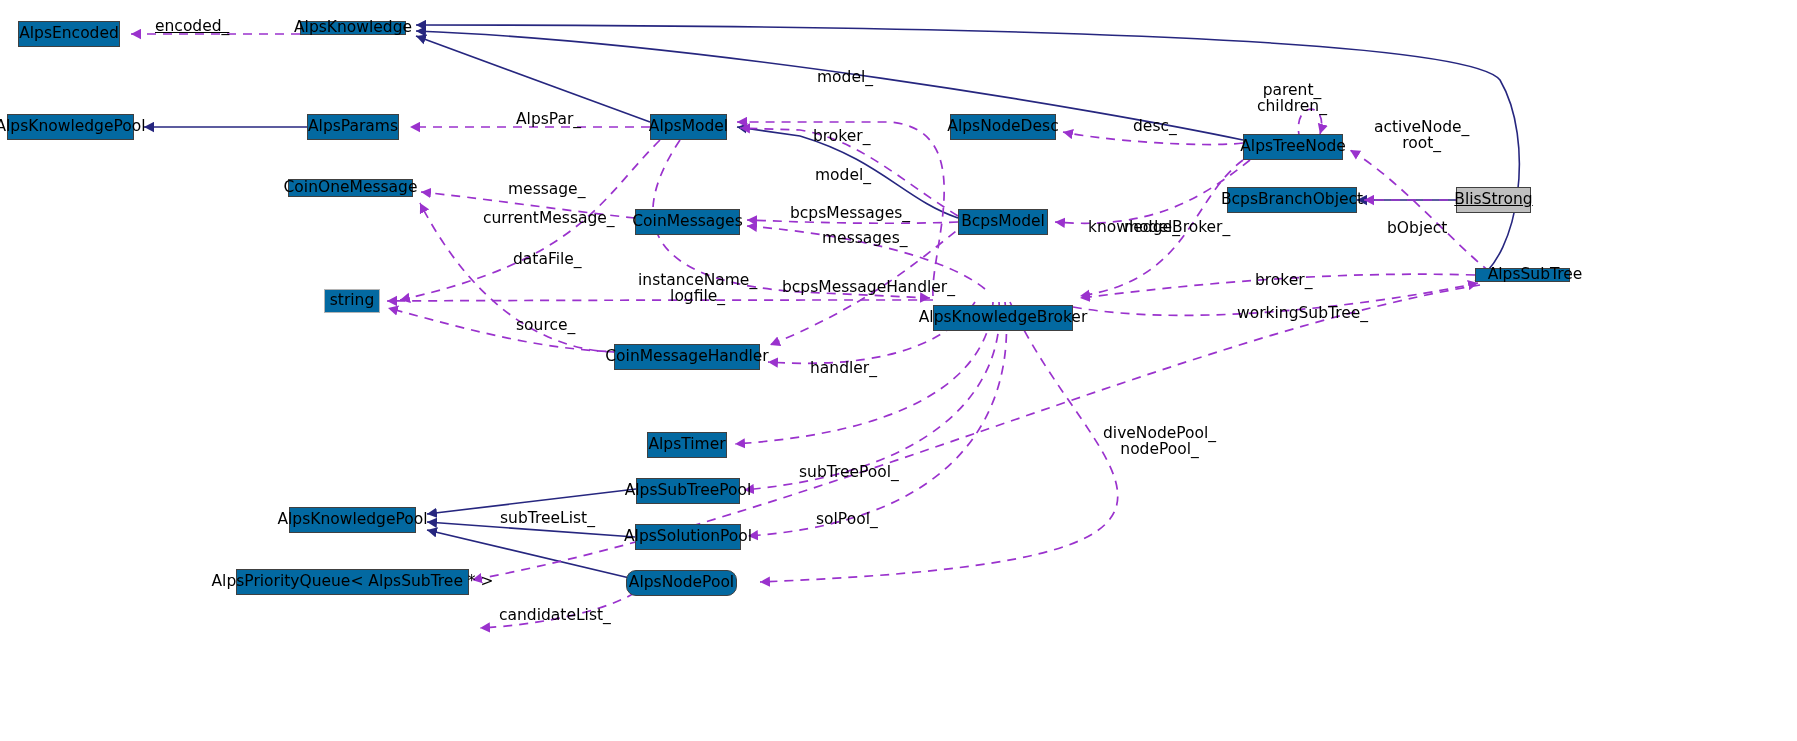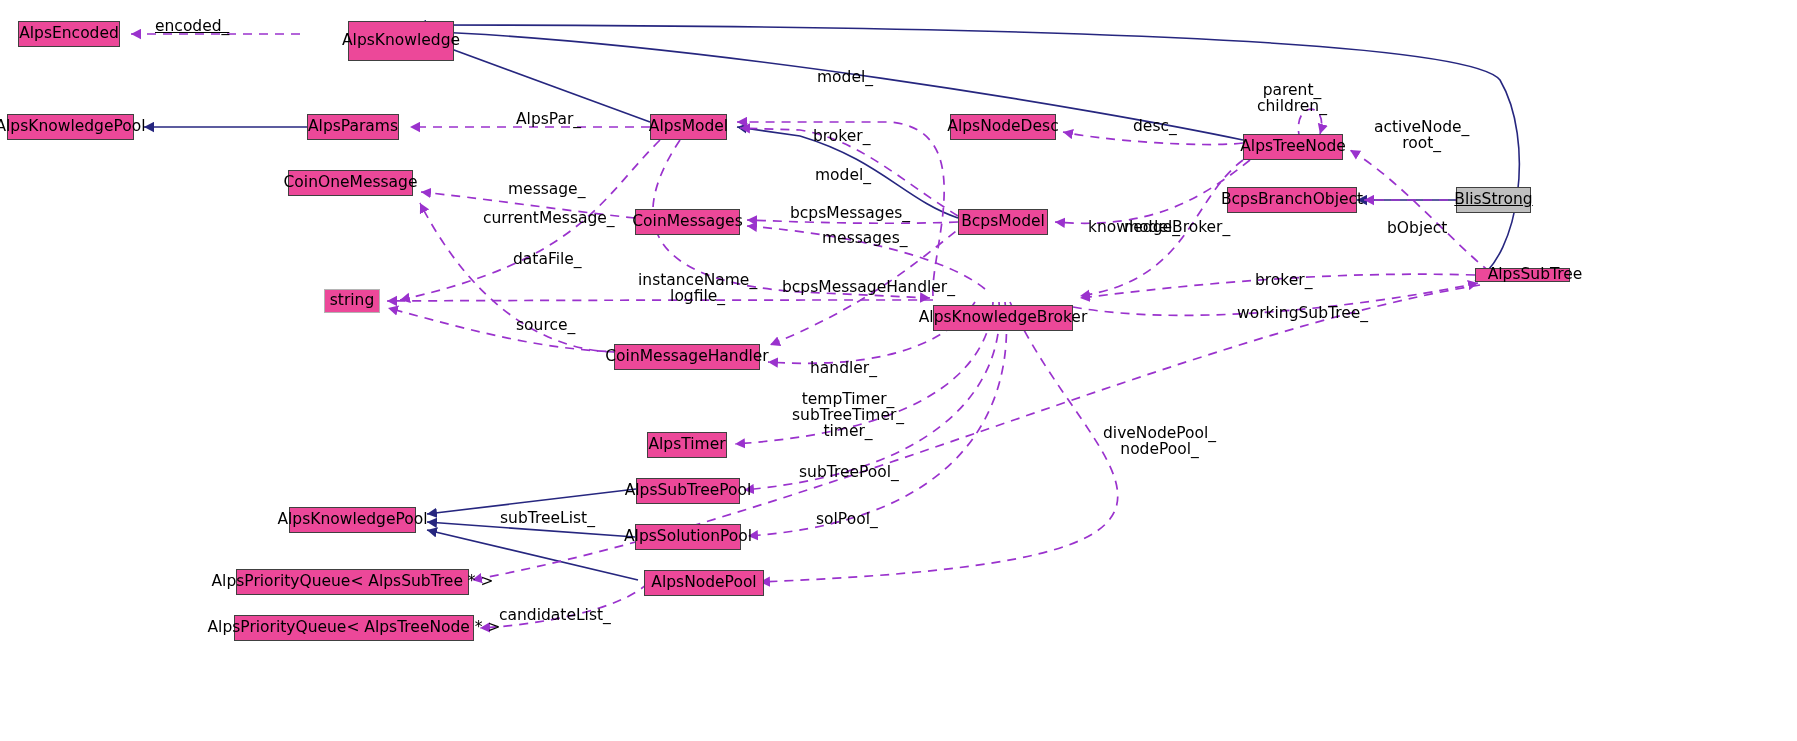--- a/index.html
+++ b/index.html
@@ -3,21 +3,21 @@
 <meta charset="utf-8">
 <title>BlisStrong Collaboration Diagram</title>
 <style>
   html,body{margin:0;padding:0;background:#ffffff;}
   body{font-family:"DejaVu Sans","Liberation Sans",sans-serif;}
   #canvas{position:relative;width:1797px;height:741px;background:#ffffff;overflow:hidden;}
   svg#edges{position:absolute;left:0;top:0;width:1797px;height:741px;}
   .node{
     position:absolute;
     box-sizing:border-box;
-    background:#ec4899;
+    background:#0369a1;
     border:1px solid #404040;
     display:flex;align-items:center;justify-content:center;
     font-size:15.5px;
     color:#000000;
     white-space:nowrap;
     line-height:1;
     padding:0 7px;
   }
   .node.highlight{background:#bfbfbf;border-color:#404040;}
   .node.faint{border-color:#b4b4b4;}
@@ -85,39 +85,39 @@
       <path d="M1250,160 C1200,200 1150,230 1055,222"></path>
       <path d="M1243,160 C1190,200 1190,280 1080,296"></path>
       <path d="M1480,285 C1200,330 800,520 472,580"></path>
       <path d="M648,583 C620,610 540,625 480,628"></path>
     </g>
   </svg>
 
   <div class="node" style="left:18px;top:21px;width:102px;height:26px;">
       <span>AlpsEncoded</span>
     </div>
-  <div class="node" style="left:300px;top:21px;width:106px;height:40px;margin-left:48px;">
+  <div class="node" style="left:300px;top:21px;width:106px;height:14px;">
       <span>AlpsKnowledge</span>
     </div>
   <div class="node" style="left:7px;top:114px;width:127px;height:26px;">
       <span>AlpsKnowledgePool</span>
     </div>
   <div class="node" style="left:307px;top:114px;width:92px;height:26px;">
       <span>AlpsParams</span>
     </div>
   <div class="node" style="left:650px;top:114px;width:77px;height:26px;">
       <span>AlpsModel</span>
     </div>
   <div class="node" style="left:950px;top:114px;width:106px;height:26px;">
       <span>AlpsNodeDesc</span>
     </div>
   <div class="node" style="left:1243px;top:134px;width:100px;height:26px;">
       <span>AlpsTreeNode</span>
     </div>
-  <div class="node" style="left:288px;top:170px;width:125px;height:26px;">
+  <div class="node" style="left:288px;top:179px;width:125px;height:18px;">
       <span>CoinOneMessage</span>
     </div>
   <div class="node" style="left:1227px;top:187px;width:130px;height:26px;">
       <span>BcpsBranchObject</span>
     </div>
   <div class="node highlight" style="left:1456px;top:187px;width:75px;height:26px;text-decoration:underline;">
       <span>BlisStrong</span>
     </div>
   <div class="node" style="left:635px;top:209px;width:105px;height:26px;">
       <span>CoinMessages</span>
@@ -145,25 +145,22 @@
     </div>
   <div class="node" style="left:289px;top:507px;width:127px;height:26px;">
       <span>AlpsKnowledgePool</span>
     </div>
   <div class="node" style="left:635px;top:524px;width:106px;height:26px;">
       <span>AlpsSolutionPool</span>
     </div>
   <div class="node" style="left:236px;top:569px;width:233px;height:26px;">
       <span>AlpsPriorityQueue&lt; AlpsSubTree * &gt;</span>
     </div>
-  <div class="node" style="left:644px;top:570px;width:120px;height:26px;">
+  <div class="node" style="left:626px;top:570px;width:111px;height:26px;border-radius:10px;">
       <span>AlpsNodePool</span>
-    </div>
-  <div class="node" style="left:234px;top:615px;width:240px;height:26px;">
-      <span>AlpsPriorityQueue&lt; AlpsTreeNode * &gt;</span>
     </div>
 
   <div class="elabel" style="left:155px;top:18px;text-decoration:underline;"><span>encoded_</span></div>
   <div class="elabel" style="left:817px;top:69px;"><span>model_</span></div>
   <div class="elabel" style="left:1257px;top:82px;"><span>parent_
 children_</span></div>
   <div class="elabel" style="left:1374px;top:119px;"><span>activeNode_
 root_</span></div>
   <div class="elabel" style="left:516px;top:111px;"><span>AlpsPar_</span></div>
   <div class="elabel" style="left:1133px;top:118px;"><span>desc_</span></div>
@@ -177,23 +174,20 @@
   <div class="elabel" style="left:822px;top:230px;"><span>messages_</span></div>
   <div class="elabel" style="left:1088px;top:219px;"><span>knowledgeBroker_</span></div>
   <div class="elabel" style="left:513px;top:251px;"><span>dataFile_</span></div>
   <div class="elabel" style="left:638px;top:272px;"><span>instanceName_
 logfile_</span></div>
   <div class="elabel" style="left:782px;top:279px;"><span>bcpsMessageHandler_</span></div>
   <div class="elabel" style="left:1255px;top:272px;"><span>broker_</span></div>
   <div class="elabel" style="left:516px;top:317px;"><span>source_</span></div>
   <div class="elabel" style="left:1237px;top:305px;"><span>workingSubTree_</span></div>
   <div class="elabel" style="left:810px;top:360px;"><span>handler_</span></div>
-  <div class="elabel" style="left:792px;top:391px;"><span>tempTimer_
-subTreeTimer_
-timer_</span></div>
   <div class="elabel" style="left:1103px;top:425px;"><span>diveNodePool_
 nodePool_</span></div>
   <div class="elabel" style="left:799px;top:464px;"><span>subTreePool_</span></div>
   <div class="elabel" style="left:816px;top:511px;"><span>solPool_</span></div>
   <div class="elabel" style="left:500px;top:510px;"><span>subTreeList_</span></div>
   <div class="elabel" style="left:499px;top:607px;"><span>candidateList_</span></div>
 
 </div>
 
 </body></html>

